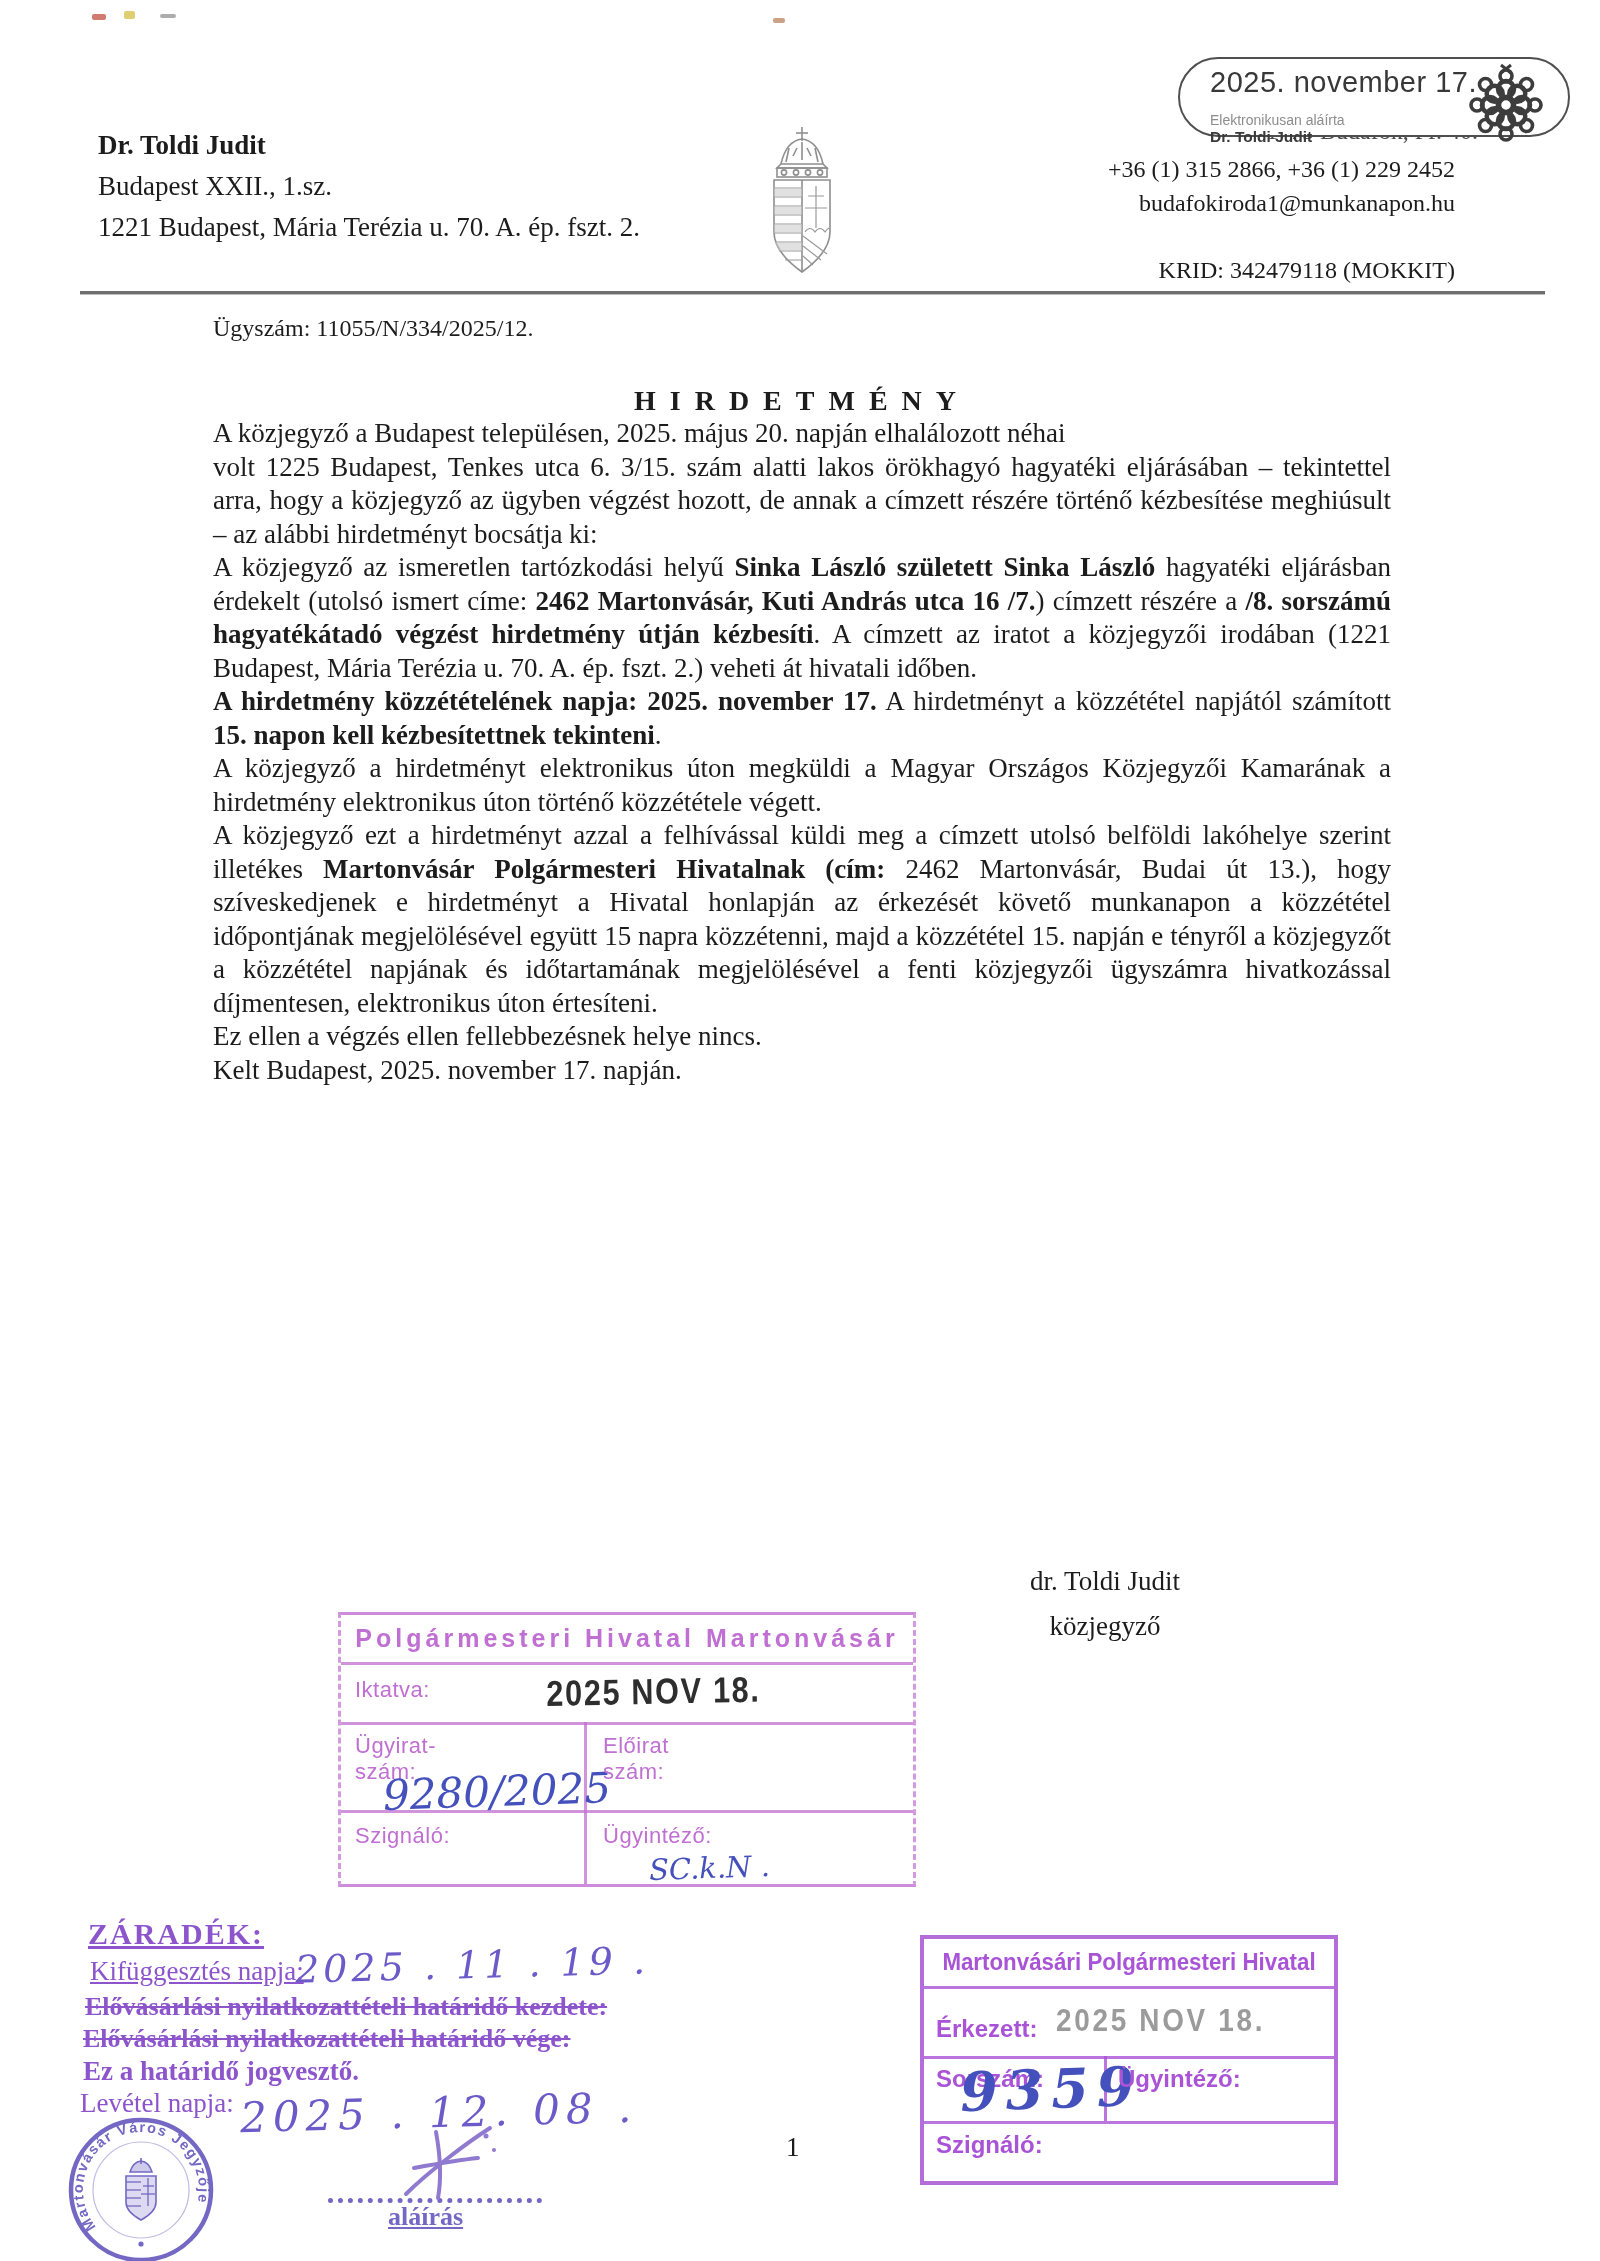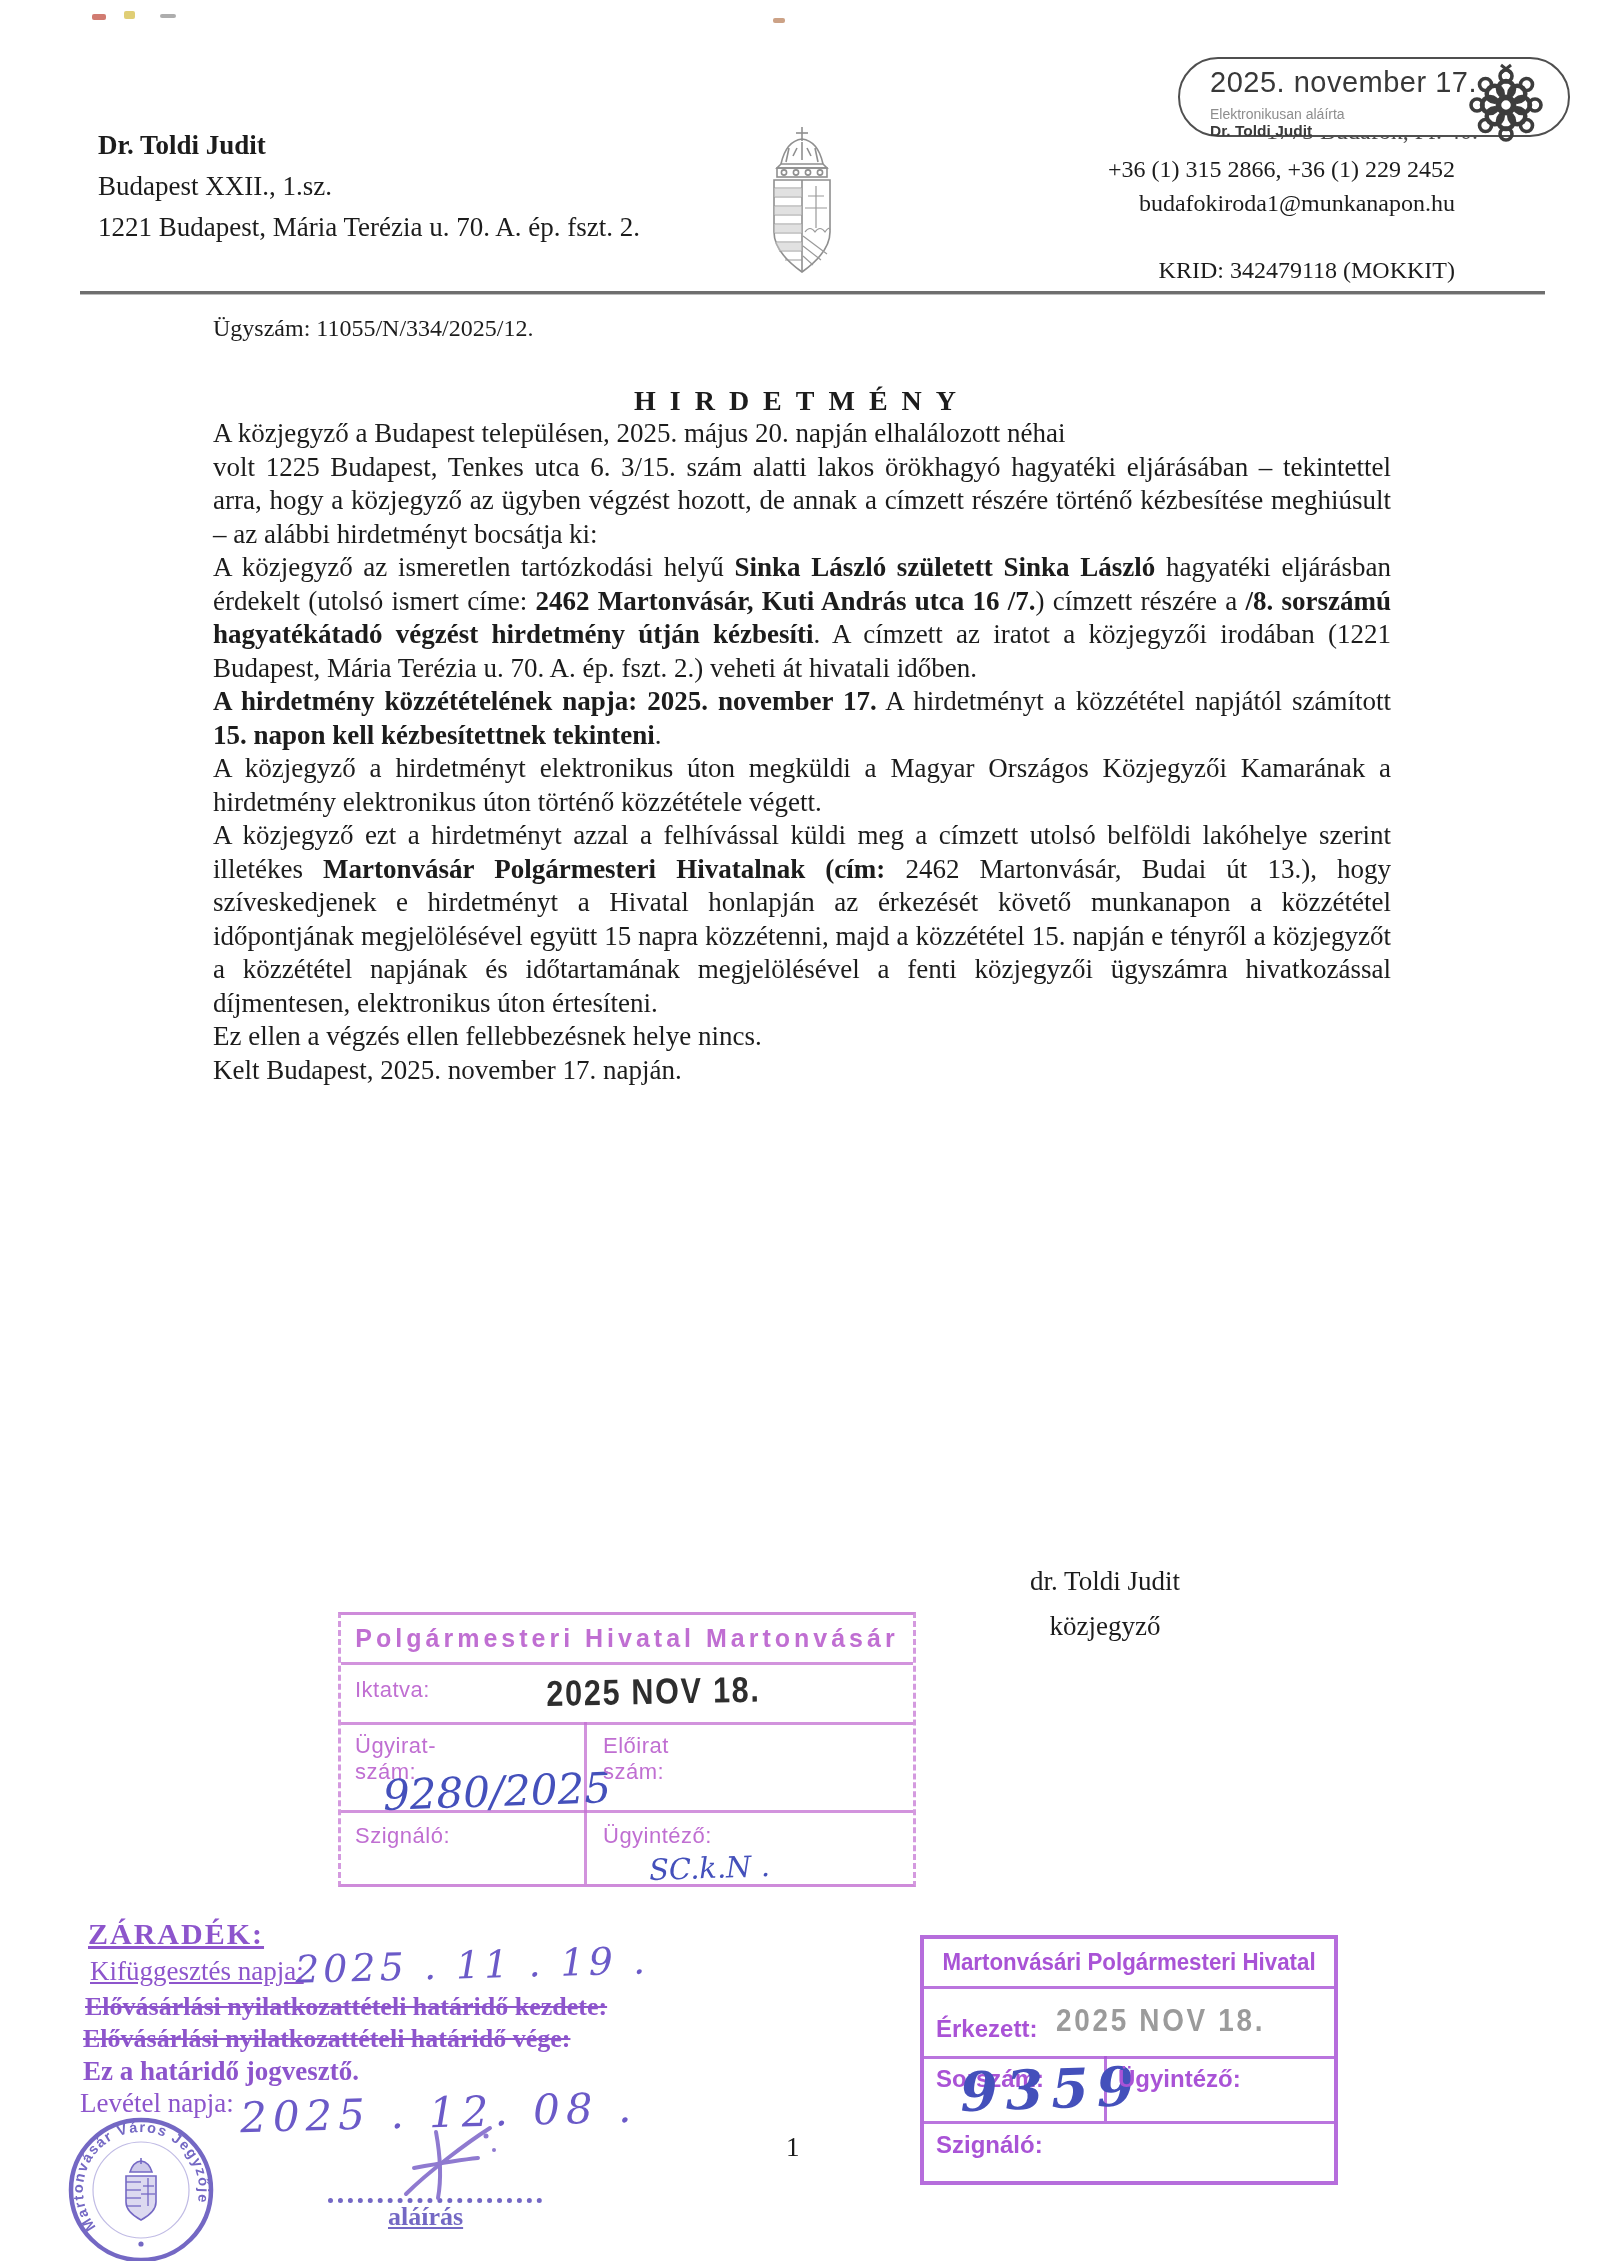--- a/index.html
+++ b/index.html
@@ -11,21 +11,21 @@
   .hdr-left{left:98px;top:130px;font-size:27px;line-height:30px;}
   .hdr-left .l{margin-bottom:11px;white-space:nowrap;}
   .hdr-left .b{font-weight:bold;}
 
   .crest{left:753px;top:124px;}
 
   .esign-box{left:1178px;top:57px;width:392px;height:80px;background:#fff;
              border:2px solid #4f4f4f;border-radius:40px;z-index:2;
              font-family:"Liberation Sans", sans-serif;box-sizing:border-box;padding:7px 0 0 30px;}
   .esign-date{font-size:29px;color:#383838;letter-spacing:.5px;}
-  .esign-method{font-size:14px;color:#8d8d8d;margin-top:7px;}
+  .esign-method{font-size:14px;color:#8d8d8d;margin-top:13px;}
   .esign-signer{font-size:15.5px;font-weight:bold;color:#3a3a3a;}
   .rosette{left:1460px;top:60px;z-index:3;}
 
   .po-box-line{left:1266px;top:118px;font-size:24px;color:#4a4a4a;z-index:1;white-space:nowrap;}
   .hdr-right{right:145px;font-size:24px;text-align:right;white-space:nowrap;}
   .phones{top:156px;} .email{top:190px;} .krid{top:257px;}
 
   .hrule{left:80px;top:291px;width:1465px;height:3px;background:#6e6e6e;
          border-bottom:1px solid #bdbdbd;}
 

